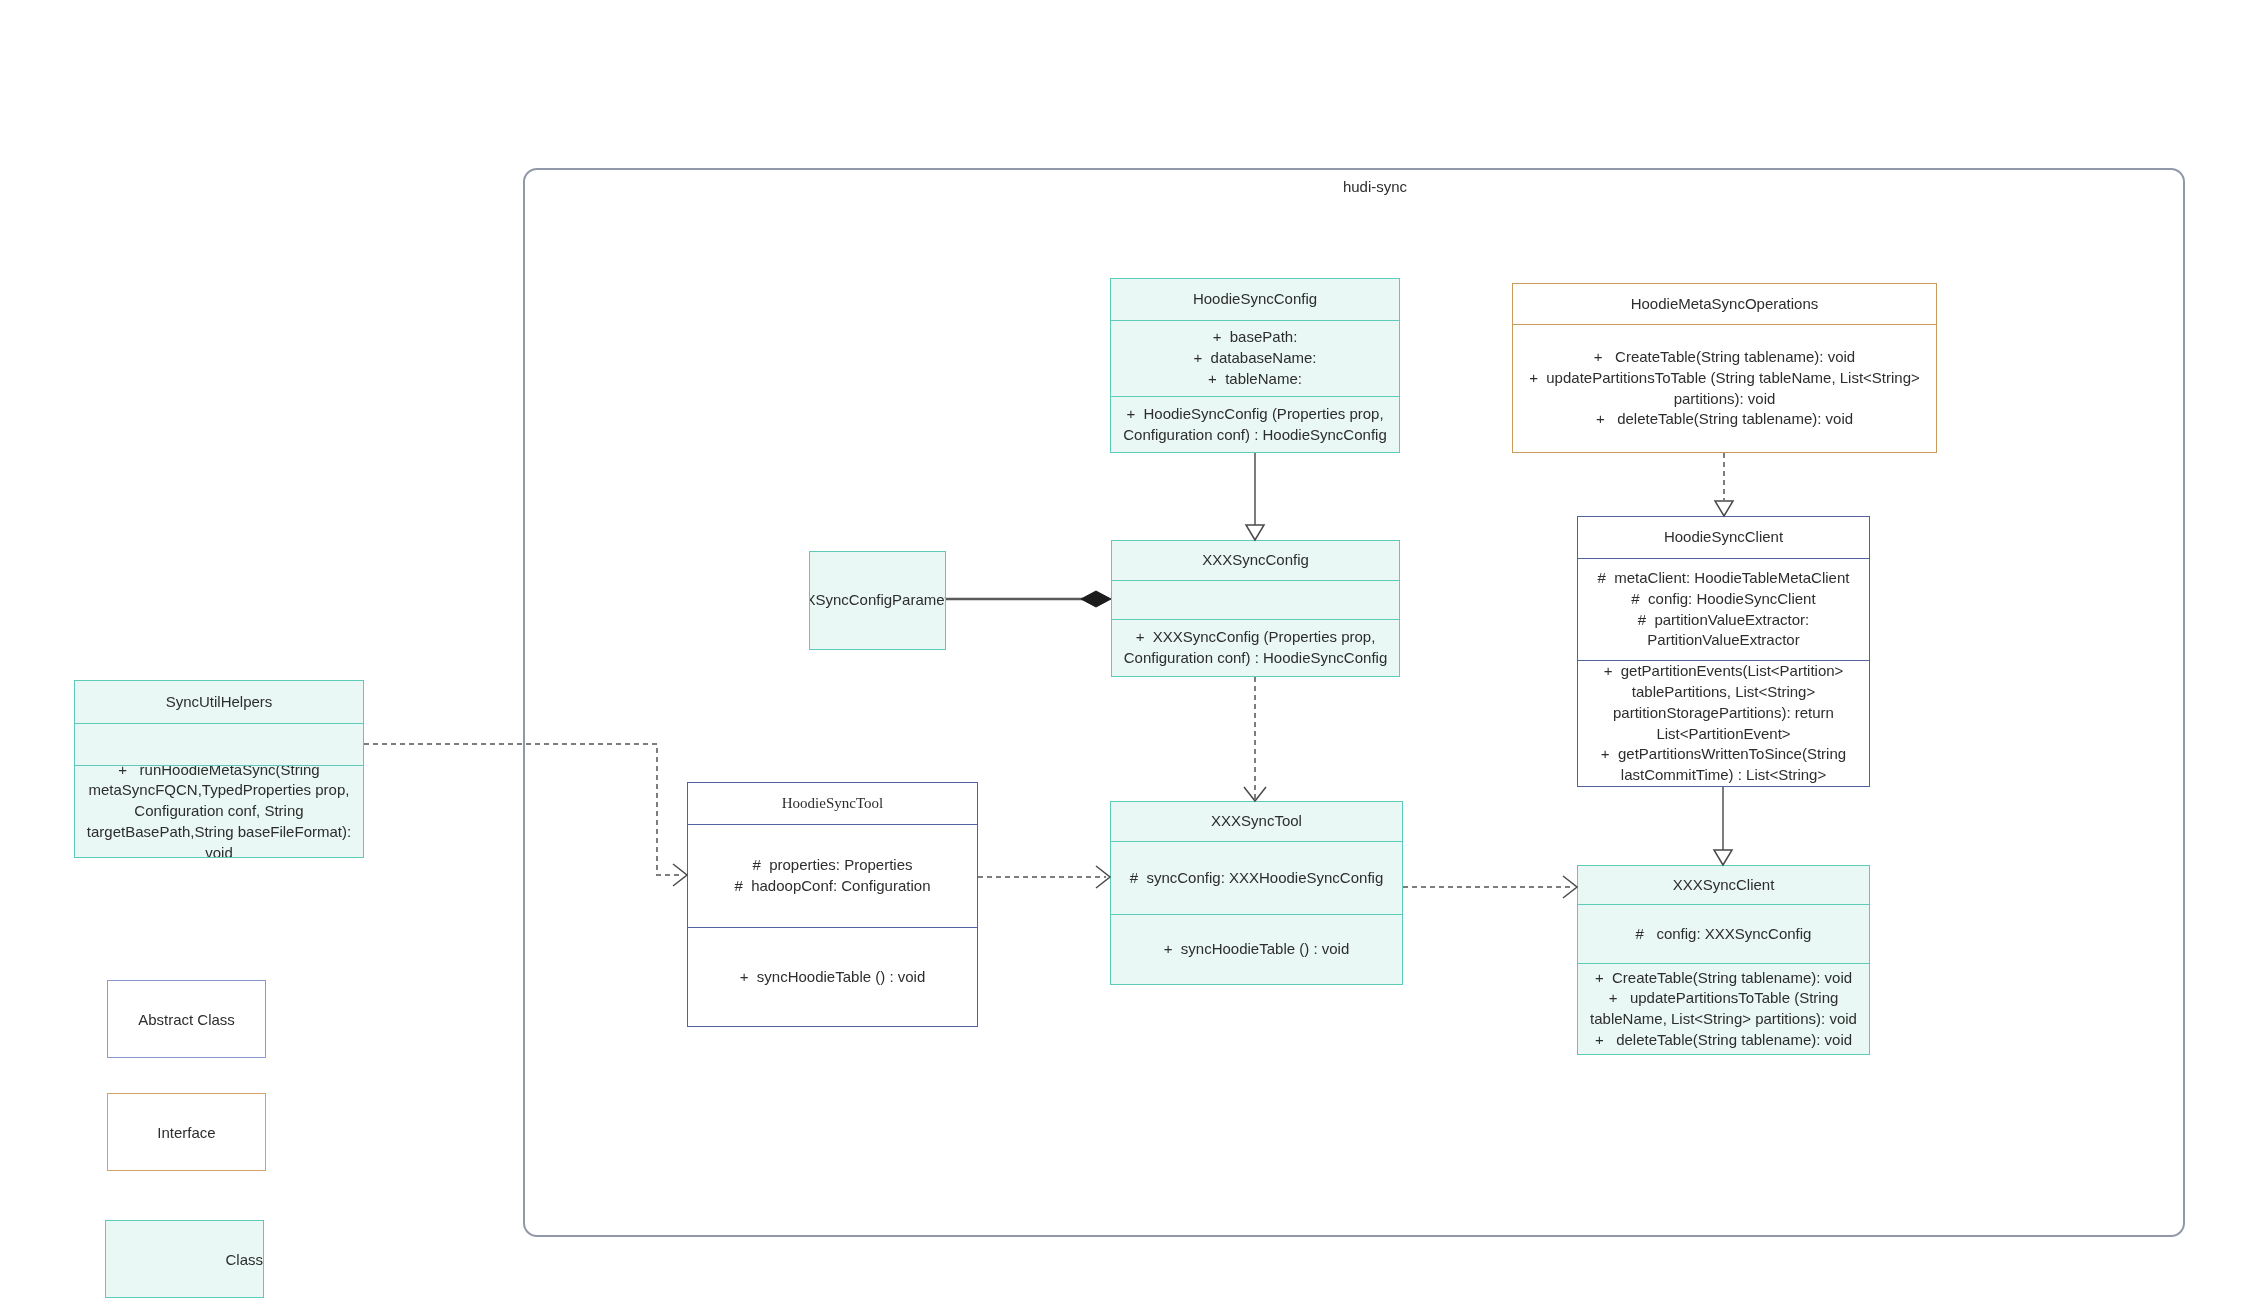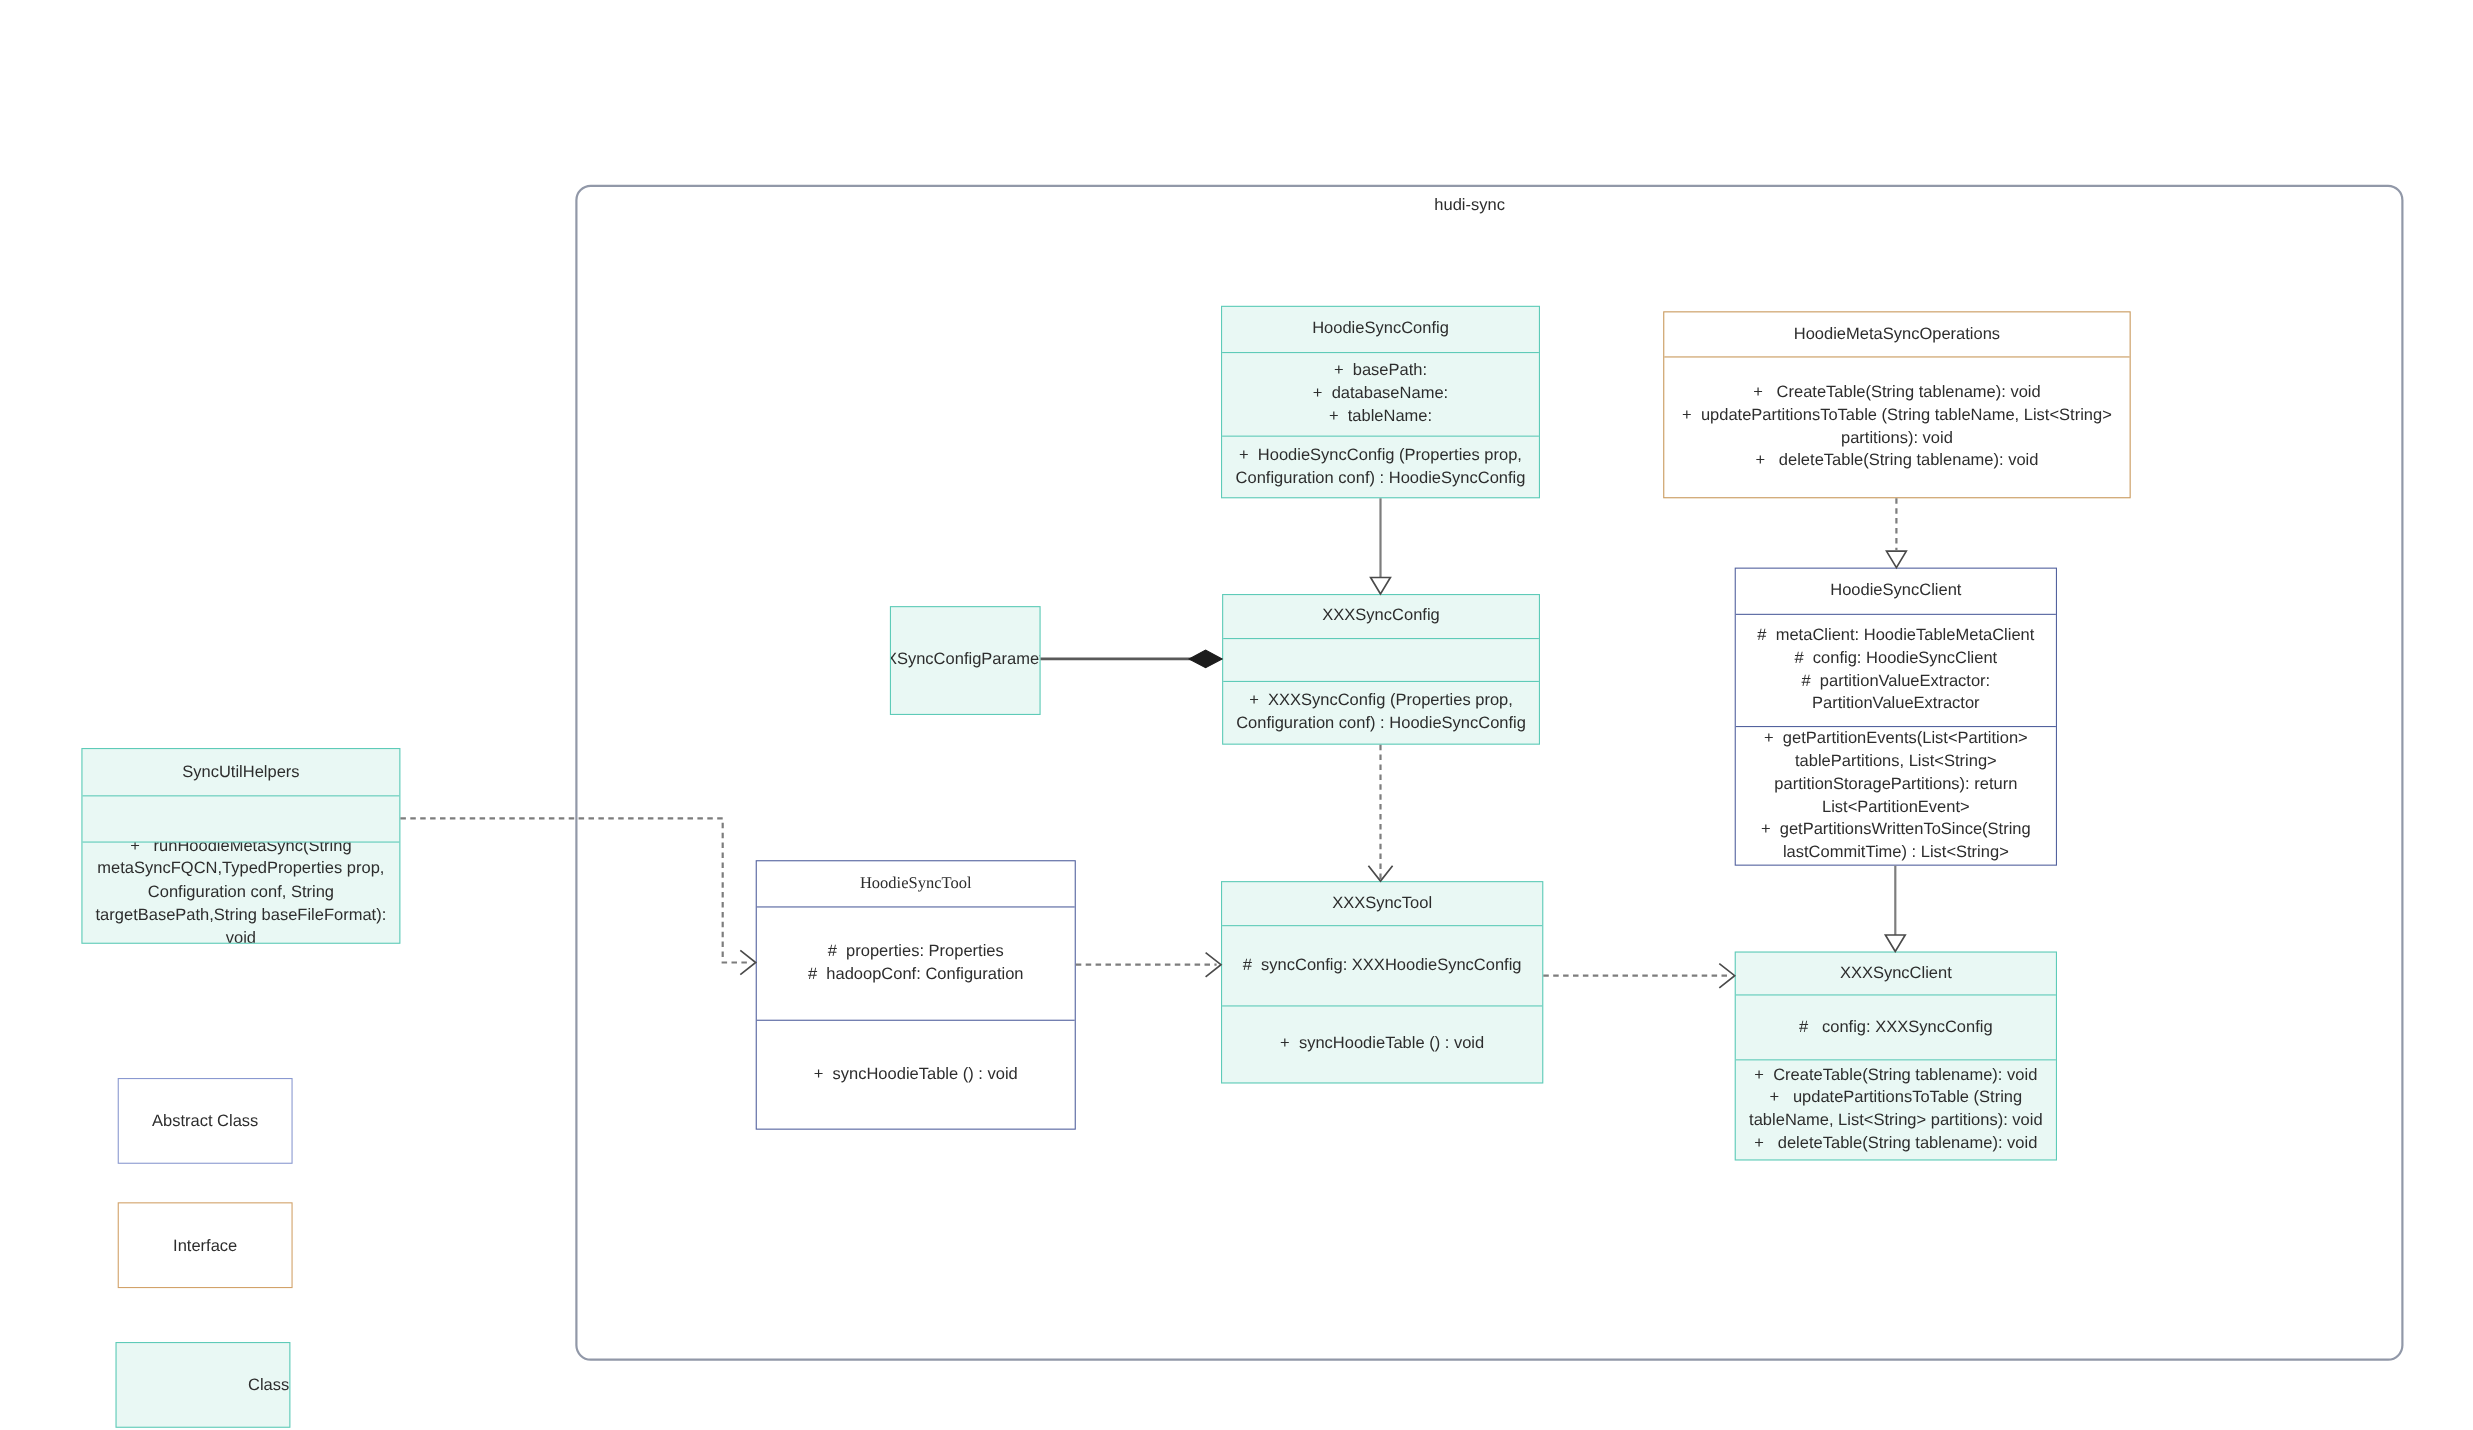--- a/index.html
+++ b/index.html
@@ -37,21 +37,21 @@
   .dashline{stroke:#7d7d7d;stroke-width:2;fill:none;stroke-dasharray:5 4;}
   .hollowtri{fill:#ffffff;stroke:#4a4a4a;stroke-width:1.5;}
   .openarrow{stroke:#4a4a4a;stroke-width:1.5;fill:none;}
   .diamond{fill:#1c1c1c;stroke:#1c1c1c;}
   .compline{stroke:#5a5a5a;stroke-width:2.5;fill:none;}
 </style>
 </head>
 <body>
 
 <div class="frame" style="left:523px;top:168px;width:1658px;height:1065px;"></div>
-<div class="frame-label" style="left:507px;top:178px;">hudi-sync</div>
+<div class="frame-label" style="left:546px;top:178px;">hudi-sync</div>
 
 <div class="uml teal" style="left:1110px;top:278px;width:290px;height:175px;">
   <div class="sec" style="height:41px;">HoodieSyncConfig</div>
   <div class="sec" style="height:76px;">
     <div>+  basePath:</div>
     <div>+  databaseName:</div>
     <div>+  tableName:</div>
   </div>
   <div class="sec grow">
     <div>+  HoodieSyncConfig (Properties prop, Configuration conf) : HoodieSyncConfig</div>

